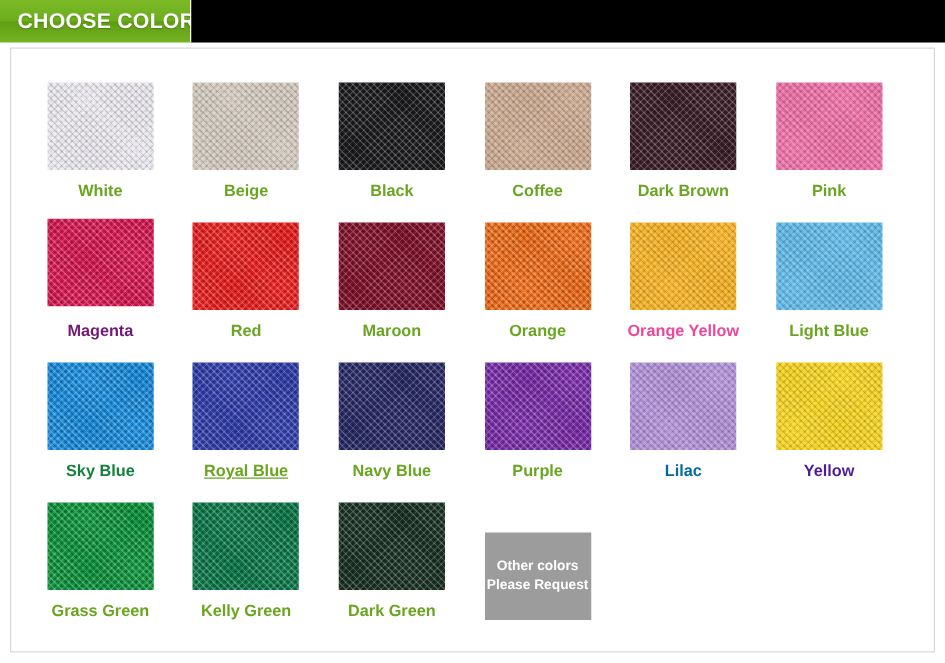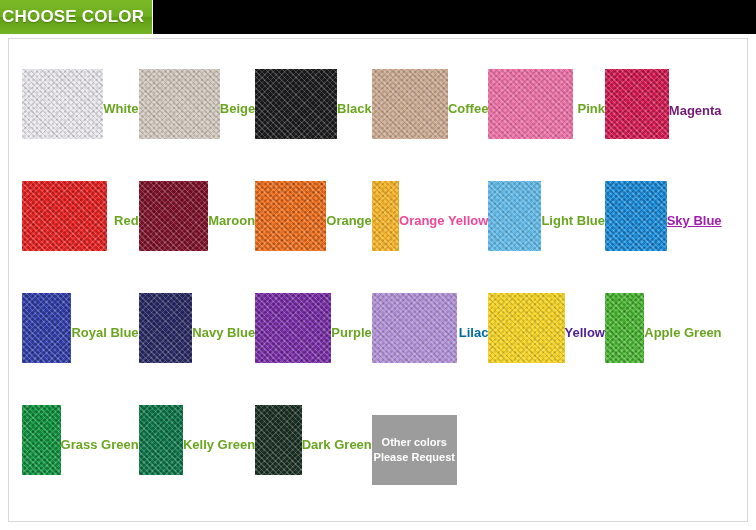--- a/index.html
+++ b/index.html
@@ -32,21 +32,21 @@
     display: flex;
     align-items: stretch;
   }
   .header-tab {
     width: 152px;
     height: 34px;
     background: linear-gradient(to bottom, #7cb927 0%, #6cae1c 48%, #5f9e12 52%, #74b424 100%);
     display: flex;
     align-items: center;
     box-sizing: border-box;
-    padding-left: 2px;
+    padding-left: 14px;
   }
   .header-tab-label {
     color: #ffffff;
     font-size: 17px;
     font-weight: bold;
     letter-spacing: 0.2px;
     text-shadow: 0 1px 1px rgba(0,0,0,0.25);
     white-space: nowrap;
   }
   .header-bar {
@@ -75,23 +75,23 @@
     left: 22px;
     top: 48px;
     width: 700px;
     display: flex;
     flex-wrap: wrap;
   }
   .cell {
     width: 116.6px;
     height: 112px;
     display: flex;
-    flex-direction: row;
+    flex-direction: column;
     align-items: center;
-    justify-content: space-between;
+    justify-content: flex-end;
   }
 
   .swatch {
     position: relative;
     width: 85px;
     height: 70px;
     overflow: hidden;
     background-color: #cccccc;
   }
   
@@ -187,20 +187,24 @@
       </div>
       <div class="cell">
         <div class="swatch" style="background-color: rgb(29, 29, 31);"></div>
         <div class="cell-label" style="color: rgb(106, 165, 33);">Black</div>
       </div>
       <div class="cell">
         <div class="swatch is-light" style="background-color: rgb(207, 174, 150);"></div>
         <div class="cell-label" style="color: rgb(106, 165, 33);">Coffee</div>
       </div>
       <div class="cell">
+        <div class="swatch" style="background-color: rgb(61, 32, 41);"></div>
+        <div class="cell-label" style="color: rgb(106, 165, 33);">Dark Brown</div>
+      </div>
+      <div class="cell">
         <div class="swatch is-light" style="background-color: rgb(240, 117, 171);"></div>
         <div class="cell-label" style="color: rgb(106, 165, 33);">Pink</div>
       </div>
       <div class="cell">
         <div class="swatch" style="background-color: rgb(218, 27, 85);"></div>
         <div class="cell-label" style="color: #701a75; margin-top: 12px;">Magenta</div>
       </div>
       <div class="cell">
         <div class="swatch" style="background-color: rgb(238, 34, 34);"></div>
         <div class="cell-label" style="color: rgb(106, 165, 33);">Red</div>
@@ -216,45 +220,41 @@
       <div class="cell">
         <div class="swatch is-light" style="background-color: rgb(247, 182, 44);"></div>
         <div class="cell-label" style="color: #ec4899;">Orange Yellow</div>
       </div>
       <div class="cell">
         <div class="swatch is-light" style="background-color: rgb(102, 189, 235);"></div>
         <div class="cell-label" style="color: rgb(106, 165, 33);">Light Blue</div>
       </div>
       <div class="cell">
         <div class="swatch" style="background-color: rgb(27, 143, 224);"></div>
-        <div class="cell-label" style="color: #a21caf; text-decoration: underline;">Sky Blue</div>
+        <div class="cell-label" style="color: #15803d;">Sky Blue</div>
       </div>
       <div class="cell">
         <div class="swatch" style="background-color: rgb(51, 64, 174);"></div>
-        <div class="cell-label" style="color: rgb(106, 165, 33);">Royal Blue</div>
+        <div class="cell-label" style="color: rgb(106, 165, 33); text-decoration: underline;">Royal Blue</div>
       </div>
       <div class="cell">
         <div class="swatch" style="background-color: rgb(42, 44, 104);"></div>
         <div class="cell-label" style="color: rgb(106, 165, 33);">Navy Blue</div>
       </div>
       <div class="cell">
         <div class="swatch" style="background-color: rgb(125, 48, 173);"></div>
         <div class="cell-label" style="color: rgb(106, 165, 33);">Purple</div>
       </div>
       <div class="cell">
         <div class="swatch is-light" style="background-color: rgb(181, 150, 219);"></div>
         <div class="cell-label" style="color: #0369a1;">Lilac</div>
       </div>
       <div class="cell">
         <div class="swatch is-light" style="background-color: rgb(248, 214, 40);"></div>
         <div class="cell-label" style="color: #4c1d95;">Yellow</div>
-      </div>
-      <div class="cell">
-        <div class="swatch" style="background-color: rgb(76, 187, 52);"></div>
-        <div class="cell-label" style="color: rgb(106, 165, 33);">Apple Green</div>
       </div>
       <div class="cell">
         <div class="swatch" style="background-color: rgb(16, 150, 63);"></div>
         <div class="cell-label" style="color: rgb(106, 165, 33);">Grass Green</div>
       </div>
       <div class="cell">
         <div class="swatch" style="background-color: rgb(13, 122, 75);"></div>
         <div class="cell-label" style="color: rgb(106, 165, 33);">Kelly Green</div>
       </div>
       <div class="cell">

